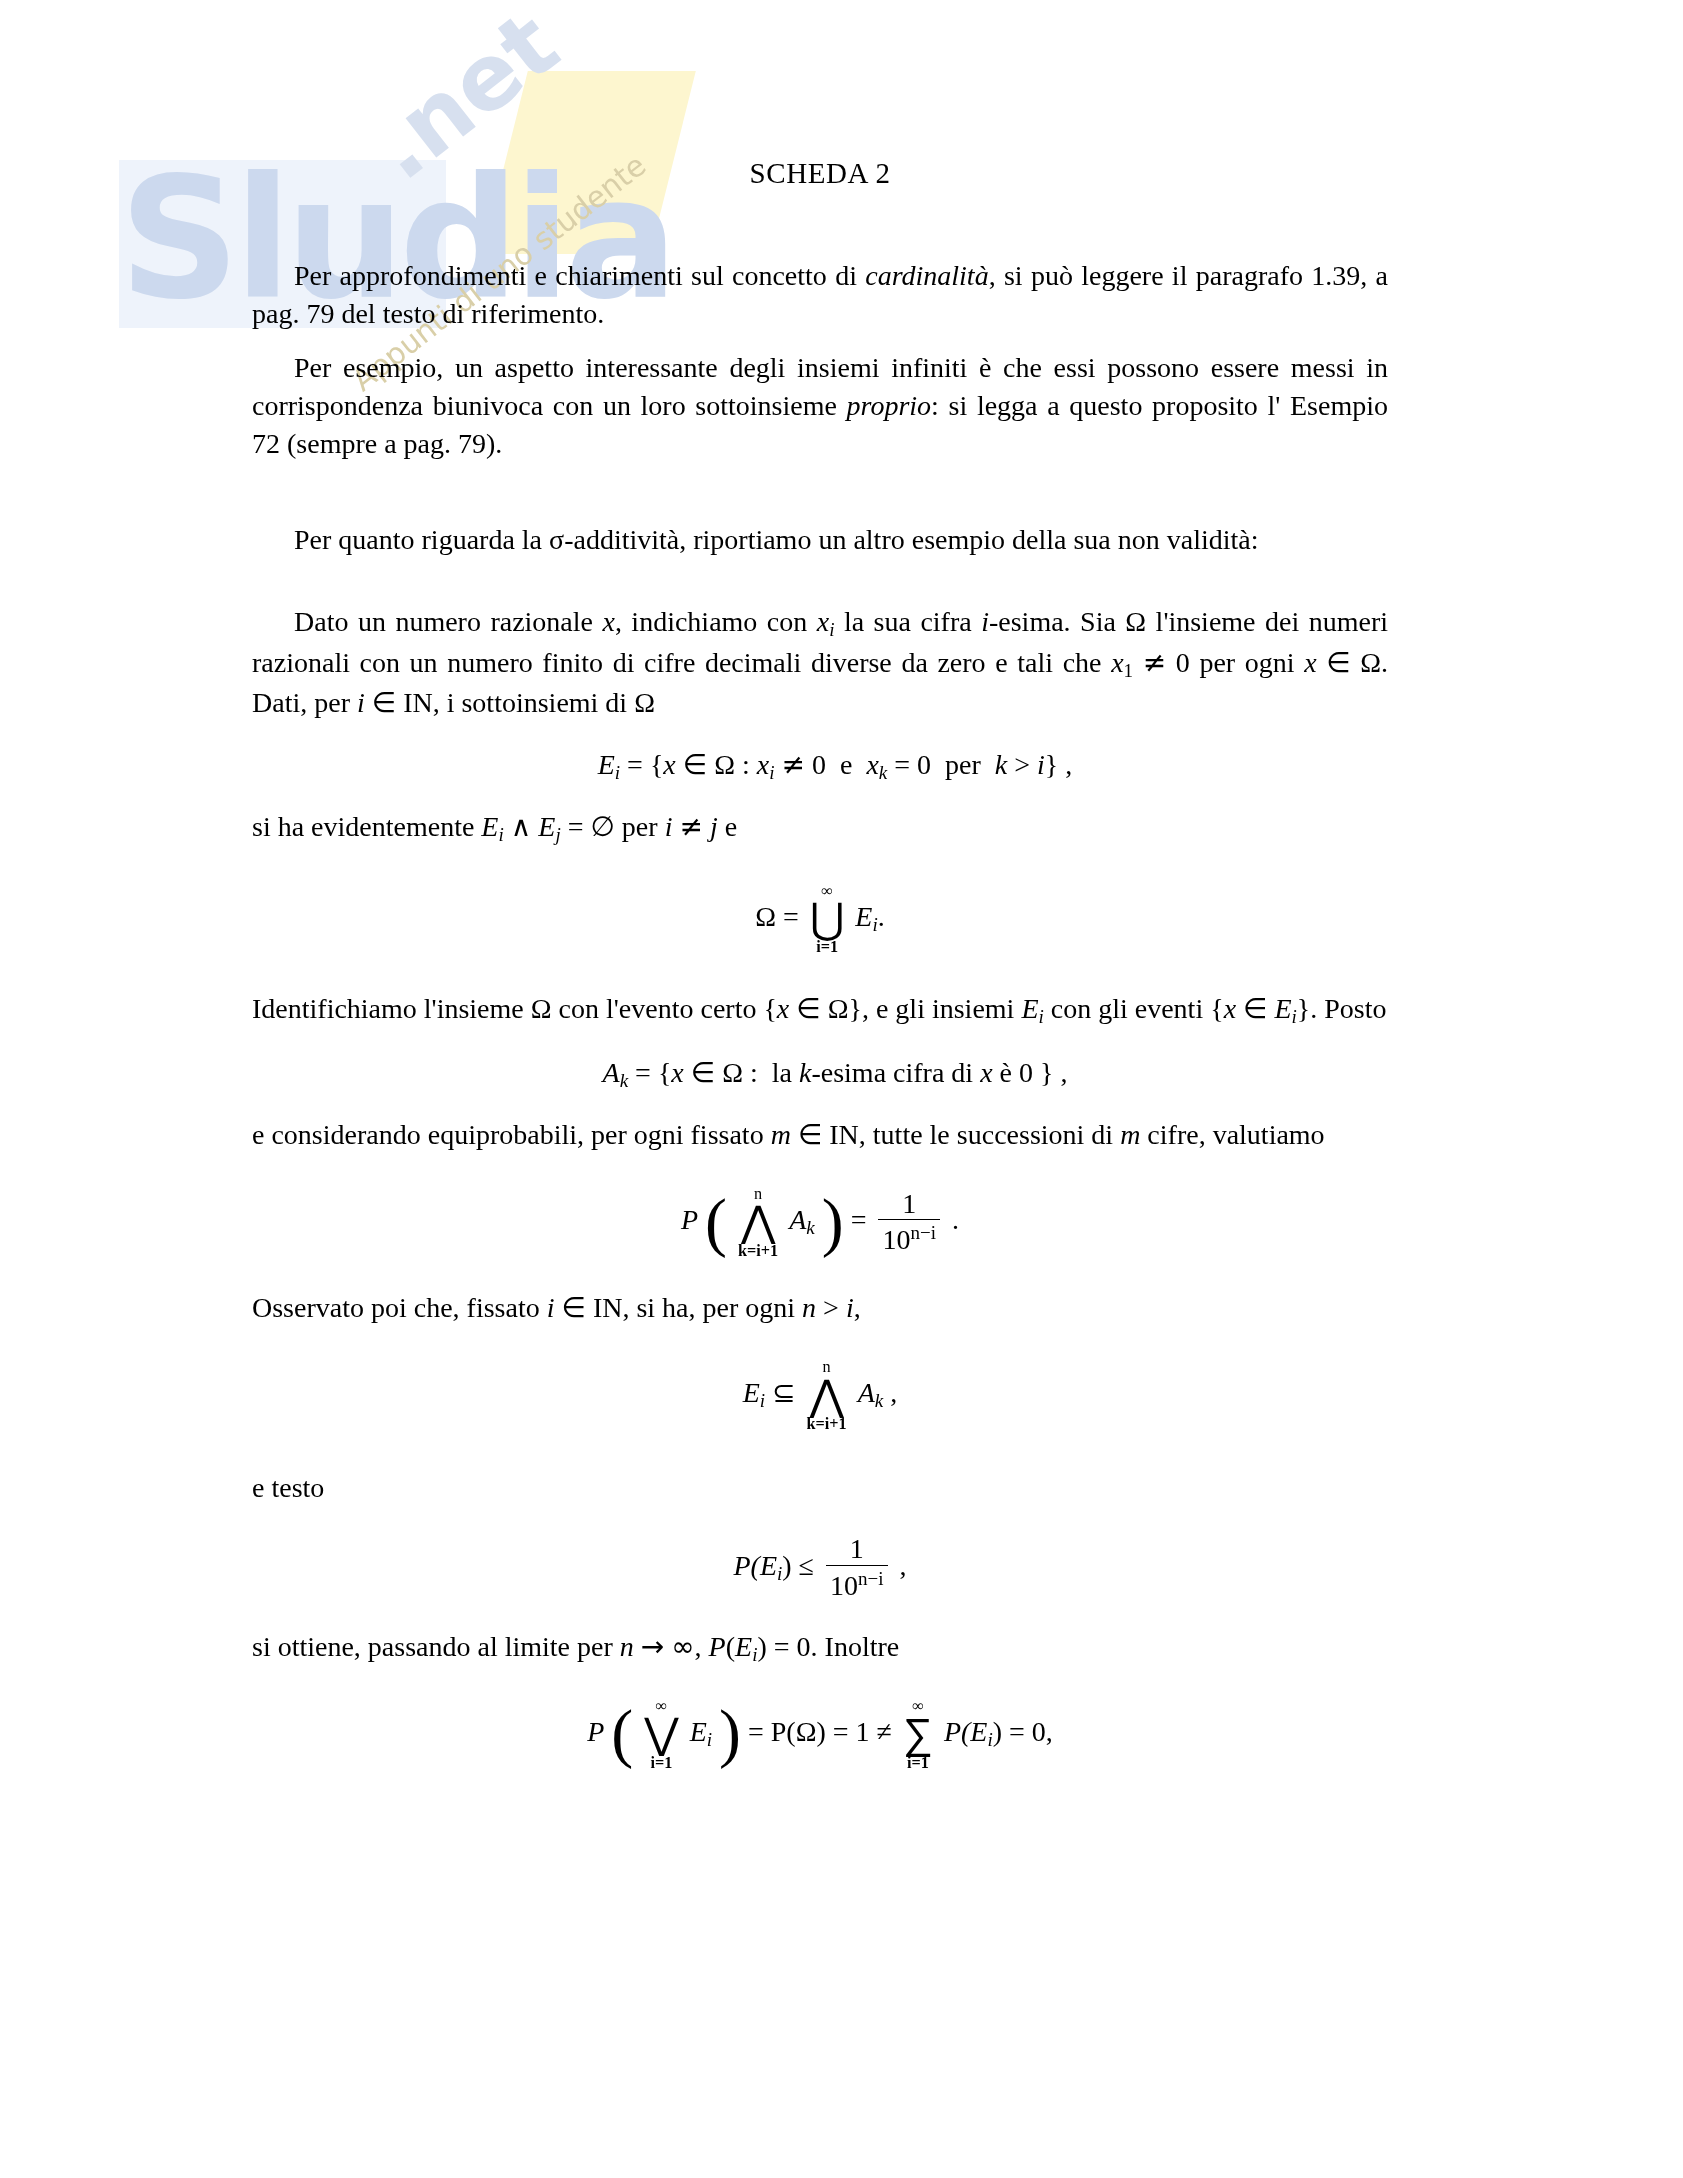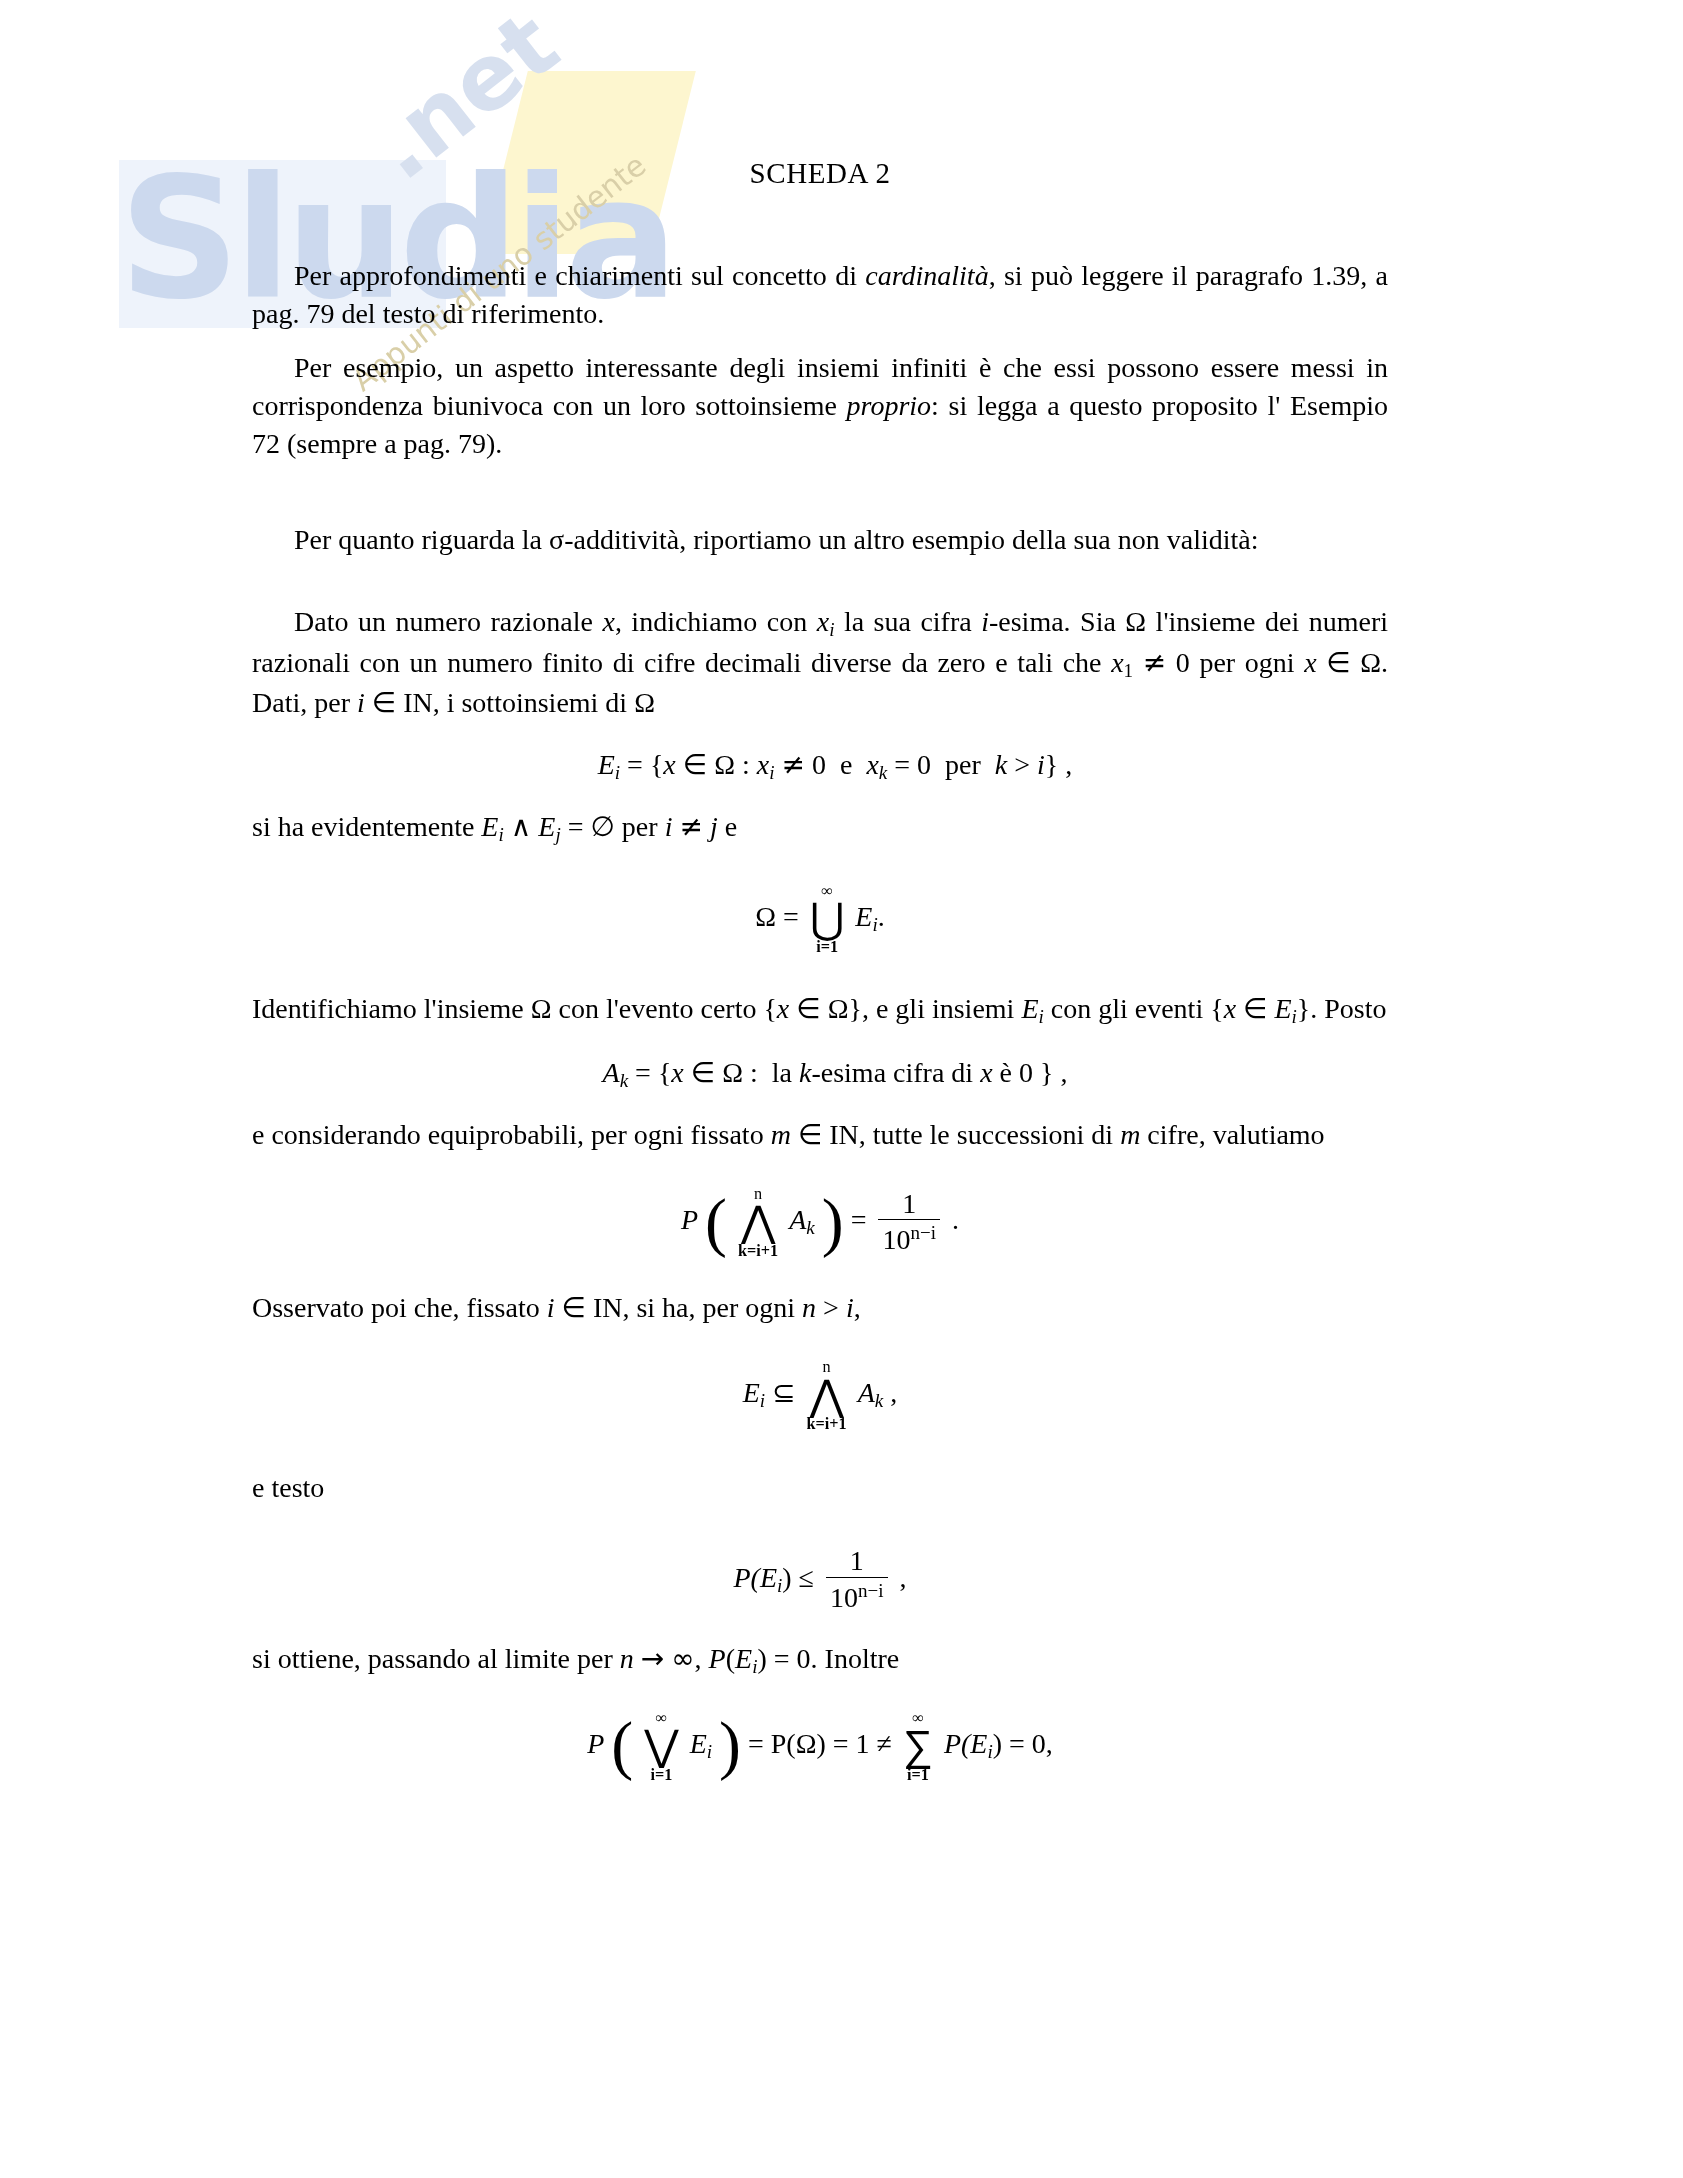--- a/index.html
+++ b/index.html
@@ -297,21 +297,21 @@
           <span class="lim-top">n</span>
           <span class="sym">⋀</span>
           <span class="lim-bot">k=i+1</span>
         </span>
         <i>A</i><sub>k</sub> ,
       </span>
     </div>
 
     <p class="para noindent">e testo</p>
 
-    <div class="eq" style="margin-top:40px;margin-bottom:26px;">
+    <div class="eq" style="margin-top:28px;margin-bottom:26px;">
       <span class="nobreak">
         <i><span>P(E</span><sub>i</sub><span class="up">) ≤</span></i>
         <span class="frac">
           <span class="num">1</span>
           <span class="den"><span>10</span><sup class="upr">n−i</sup></span>
         </span>
         <span>,</span>
       </span>
     </div>
 

